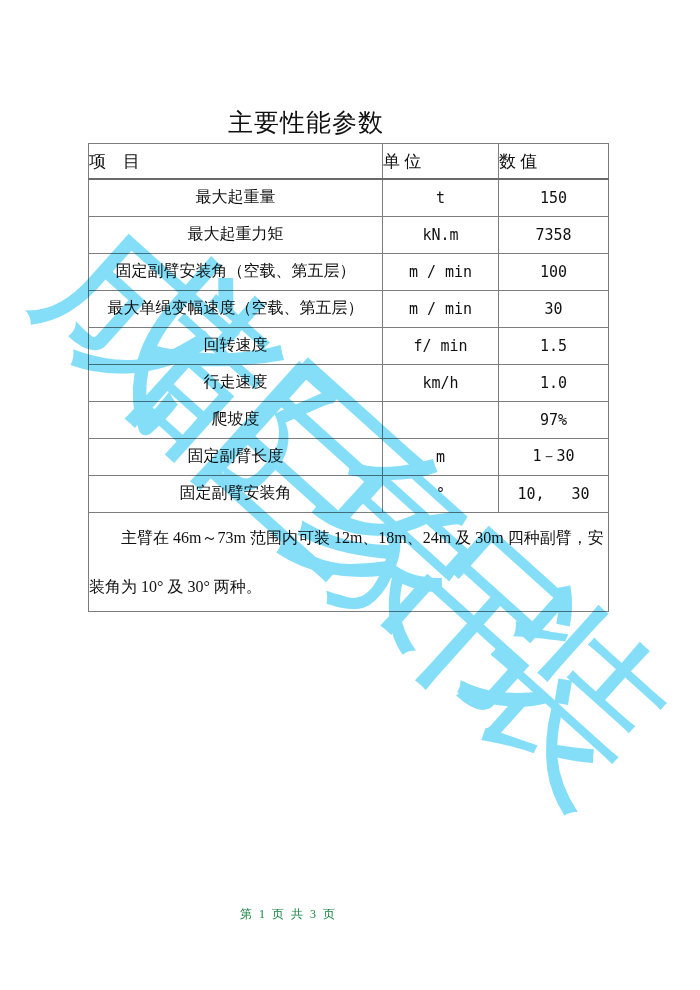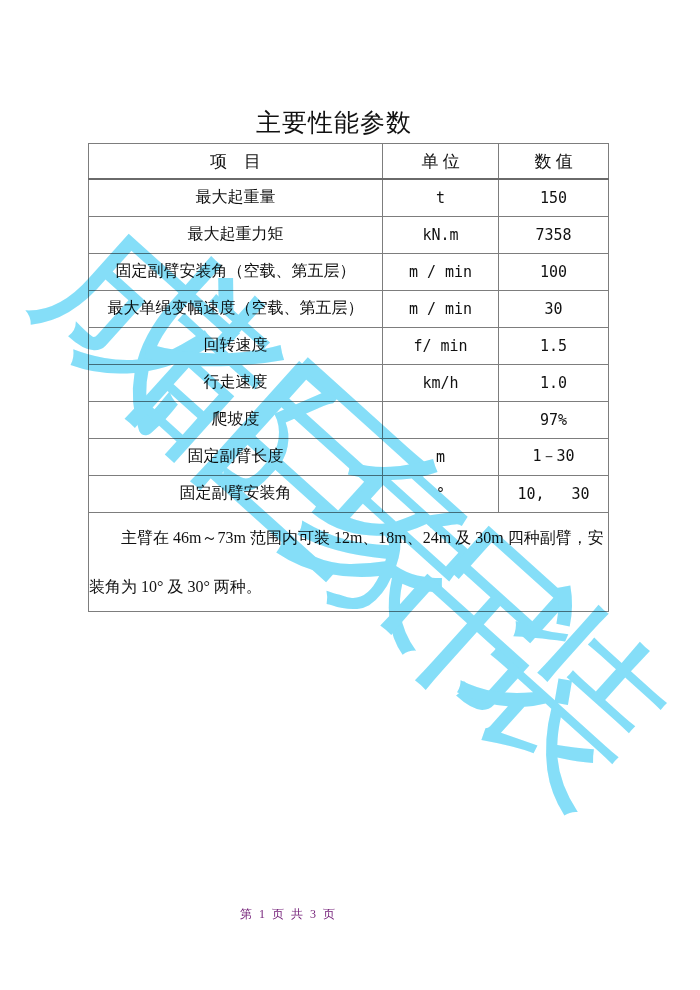--- a/index.html
+++ b/index.html
@@ -19,21 +19,20 @@
   .doc-title {
     position: absolute;
     top: 106px;
     left: 0;
     width: 612px;
     text-align: center;
     font-size: 25px;
     font-weight: 400;
     letter-spacing: 1px;
     color: #111;
-    margin-left: 28px;
   }
   table.params {
     position: absolute;
     left: 88px;
     top: 143px;
     width: 520px;
     border-collapse: collapse;
     table-layout: fixed;
   }
   table.params col.c-item  { width: 294px; }
@@ -41,21 +40,21 @@
   table.params col.c-value { width: 110px; }
   table.params td, table.params th {
     border: 1px solid #7d7d7d;
     font-weight: 400;
     padding: 0;
     vertical-align: middle;
   }
   tr.hdr th {
     height: 34px;
     font-size: 17px;
-    text-align: center;
+    text-align: left;
     border-bottom: 2px solid #6a6a6a;
     color: #111;
   }
   tr.data-row { height: 37px; }
   td.cell-item {
     font-size: 16px;
     text-align: center;
     padding-left: 8px;
     color: #111;
   }
@@ -93,21 +92,21 @@
     z-index: 5;
   }
   .page-footer {
     position: absolute;
     top: 906px;
     left: 0;
     width: 577px;
     text-align: center;
     font-size: 12px;
     letter-spacing: 2px;
-    color: #701a75;
+    color: #15803d;
   }
 </style>
 </head>
 <body>
 
 <div class="page">
 
   <div class="doc-title">主要性能参数</div>
 
   <table class="params">

